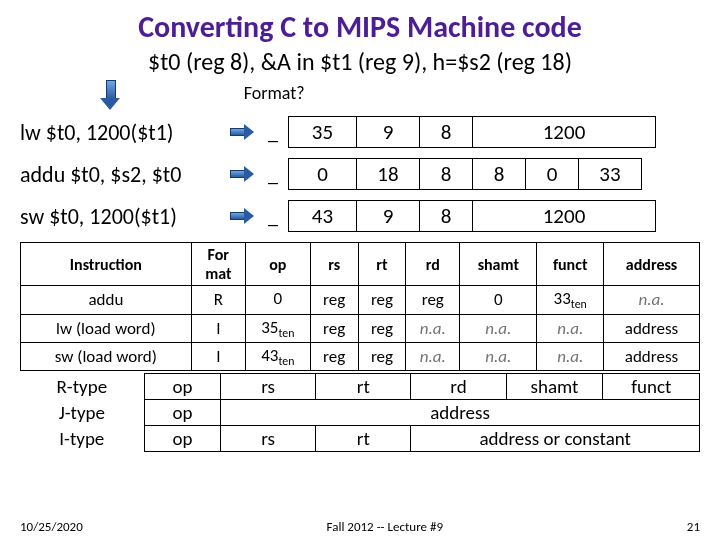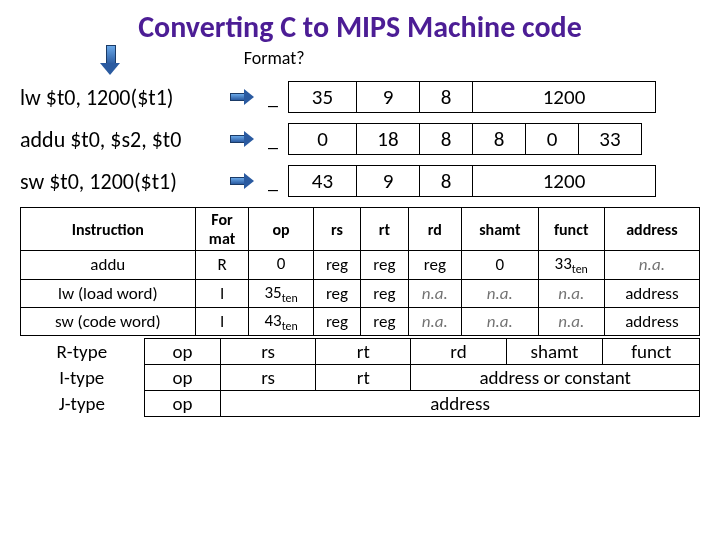--- a/index.html
+++ b/index.html
@@ -162,20 +162,21 @@
     border-bottom: 8px solid transparent;
     border-left: 10px solid #2a5aa0;
   }
 </style>
 </head>
 <body>
 
 <div class="slide">
 
   <h1 class="title">Converting C to MIPS Machine code</h1>
+  <div class="subtitle">$t0 (reg 8), &amp;A in $t1 (reg 9), h=$s2 (reg 18)</div>
 
   <div>
     <span class="arrow-down"><span class="shaft"></span><span class="head"></span></span>
     <span class="format-label">Format?</span>
   </div>
 
   <div class="instr-row">
     <span class="instr-text">lw $t0, 1200($t1)</span>
     <span class="arrow-right">
         <span class="shaft"></span>
@@ -264,21 +265,21 @@
       <td>I</td>
       <td><span>35</span><sub>ten</sub></td>
       <td>reg</td>
       <td>reg</td>
       <td class="na">n.a.</td>
       <td class="na">n.a.</td>
       <td class="na">n.a.</td>
       <td>address</td>
     </tr>
     <tr>
-      <td>sw (code word)</td>
+      <td>sw (load word)</td>
       <td>I</td>
       <td><span>43</span><sub>ten</sub></td>
       <td>reg</td>
       <td>reg</td>
       <td class="na">n.a.</td>
       <td class="na">n.a.</td>
       <td class="na">n.a.</td>
       <td>address</td>
     </tr>
   </tbody>
@@ -289,28 +290,33 @@
         <tr>
       <td class="type-lbl">R-type</td>
       <td style="width:70px">op</td>
       <td style="width:90px">rs</td>
       <td style="width:90px">rt</td>
       <td style="width:90px">rd</td>
       <td style="width:90px">shamt</td>
       <td style="width:90px">funct</td>
     </tr>
     <tr>
+      <td class="type-lbl">J-type</td>
+      <td>op</td>
+      <td colspan="5">address</td>
+    </tr>
+    <tr>
       <td class="type-lbl">I-type</td>
       <td>op</td>
       <td>rs</td>
       <td>rt</td>
       <td colspan="3">address or constant</td>
     </tr>
-    <tr>
-      <td class="type-lbl">J-type</td>
-      <td>op</td>
-      <td colspan="5">address</td>
-    </tr>
   </tbody>
     </table>
 
+  <div class="footer">
+    <span>10/25/2020</span>
+    <span>Fall 2012 -- Lecture #9</span>
+    <span>21</span>
+  </div>
 
 </div>
 
 </body></html>

